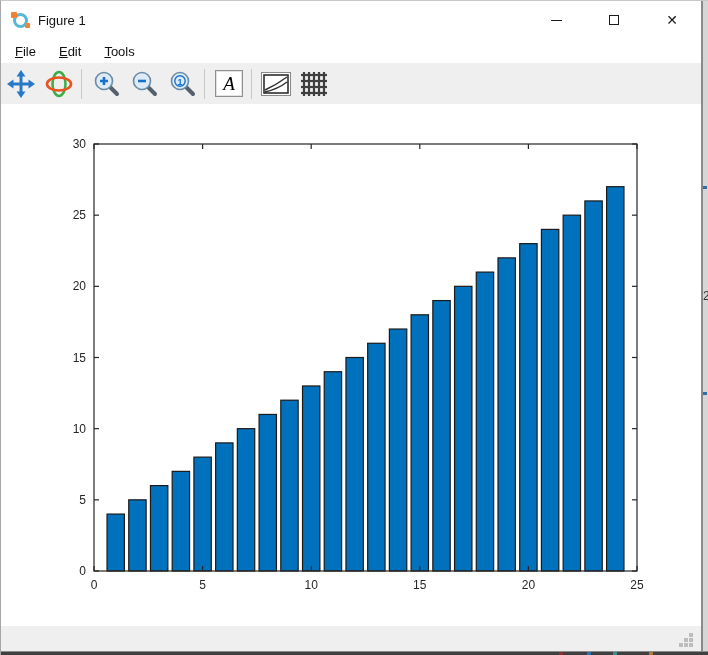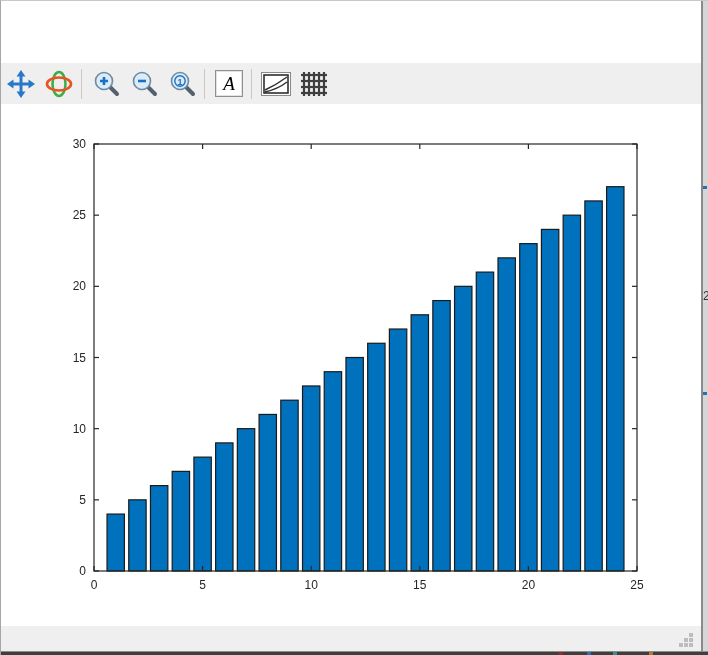--- a/index.html
+++ b/index.html
@@ -65,21 +65,45 @@
   .right-sliver { position:absolute; left:700px; top:0; width:8px; height:650px;
     background:#d6d6d6; border-left:2px solid #8a8a8a; }
   .sliver-text { position:absolute; left:0px; top:288px; font-size:12px; color:#333; }
   .sliver-mark { position:absolute; left:0px; width:4px; height:3px; background:#2a6fae; }
 </style>
 </head>
 <body>
 
 <div class="window">
 
-
+  <div class="titlebar">
+    <div class="app-logo">
+      <span class="ring"></span>
+        <span class="dot1"></span>
+        <span class="dot2"></span>
+    </div>
+    <div class="title-text">Figure 1</div>
+    <div class="win-controls">
+      <div class="win-btn">
+        <span class="glyph-min"></span>
+      </div>
+      <div class="win-btn">
+        <span class="glyph-max"></span>
+      </div>
+      <div class="win-btn">
+        <span class="glyph-close">✕</span>
+      </div>
+    </div>
+  </div>
+
+  <div class="menubar">
+    <span class="menu-item">File</span>
+    <span class="menu-item">Edit</span>
+    <span class="menu-item">Tools</span>
+  </div>
 
   <div class="toolbar">
     <div class="tbtn">
       <svg width="28" height="28" viewBox="0 0 28 28">
         <g stroke="#2878c8" stroke-width="3" fill="#2878c8">
           <line x1="14" y1="6" x2="14" y2="22"></line>
           <line x1="6" y1="14" x2="22" y2="14"></line>
         </g>
         <g fill="#2878c8">
           <polygon points="14,0 18.5,6.5 9.5,6.5"></polygon>

